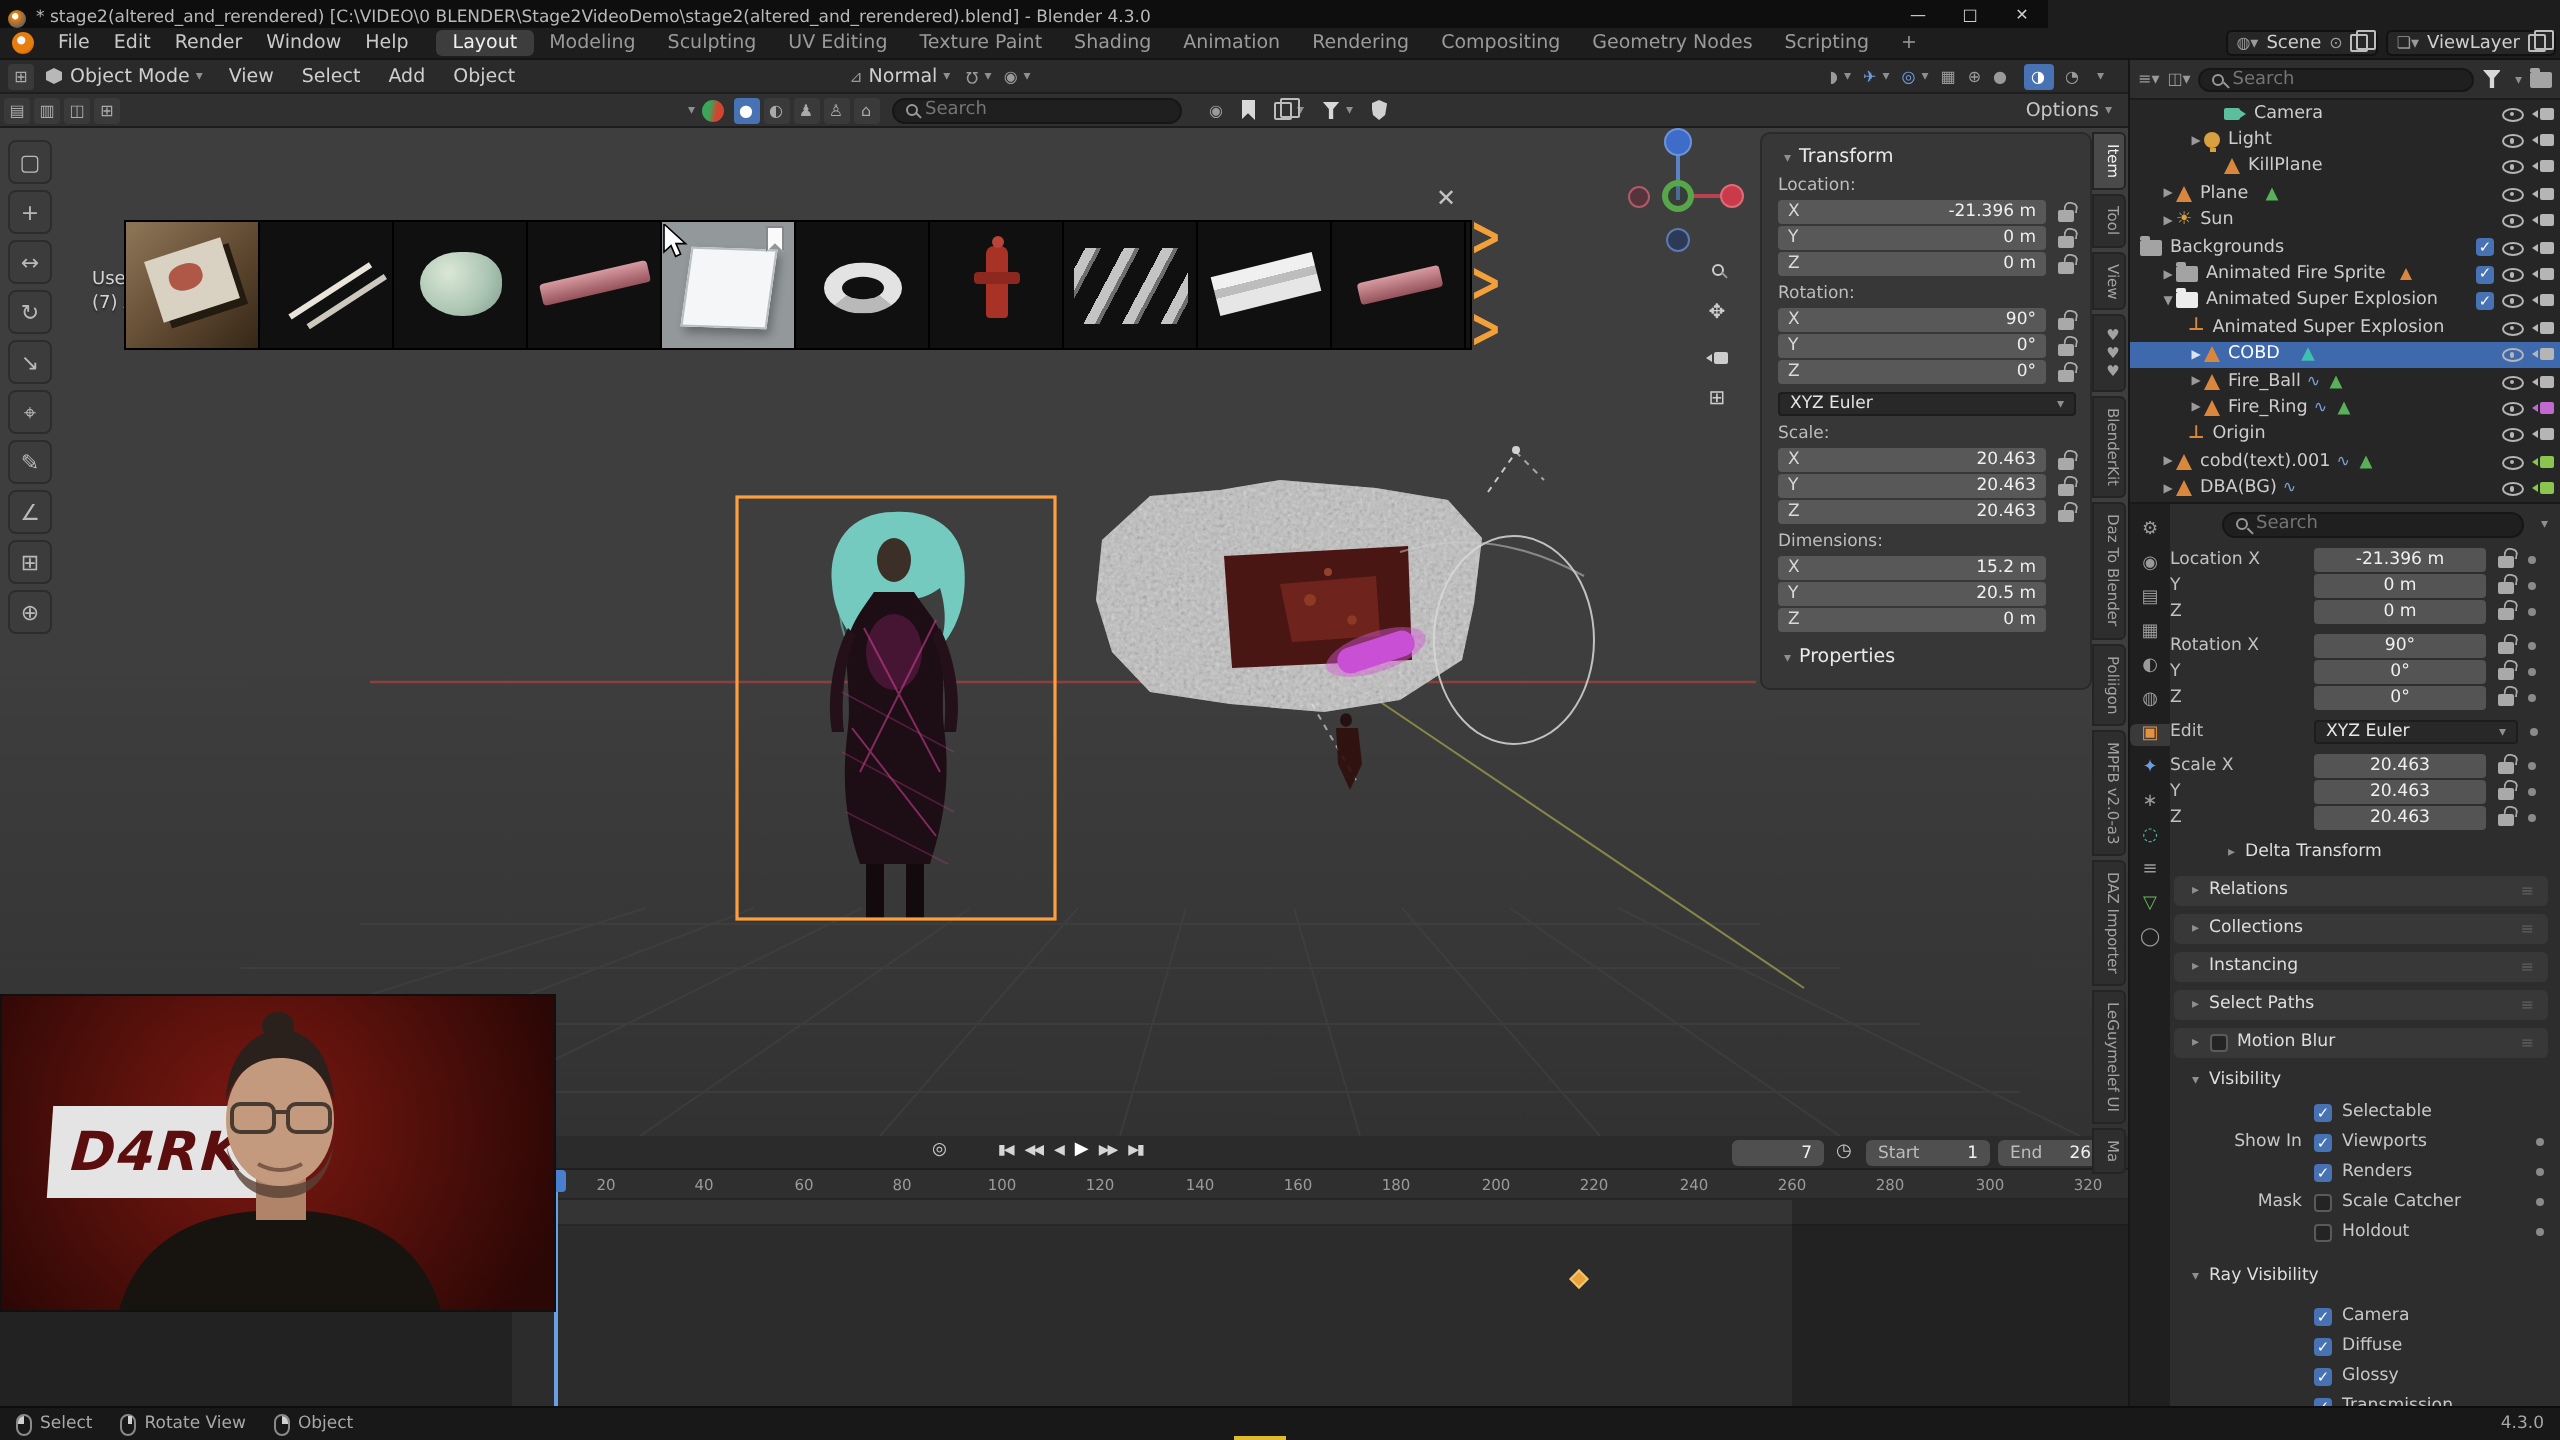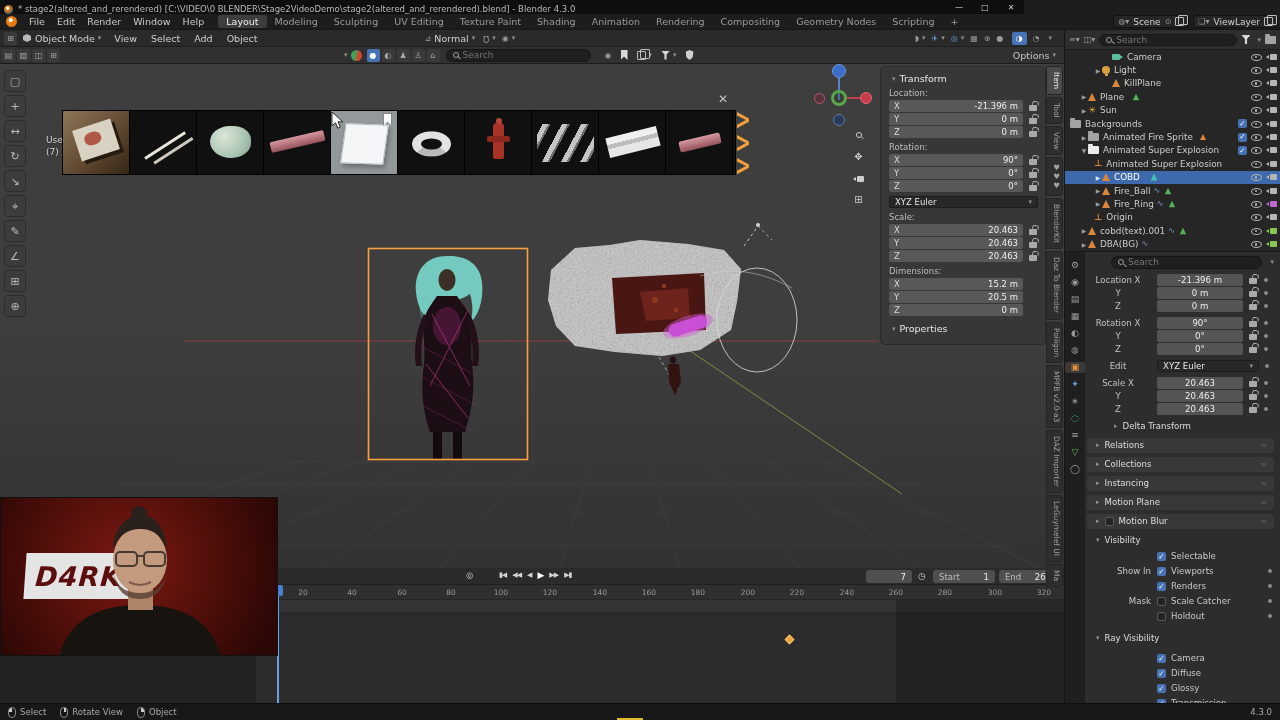--- a/index.html
+++ b/index.html
@@ -130,21 +130,21 @@
   
   #props{display:flex;height:455px;background:#2d2d2d;border-top:1px solid #191919;}
   #prop-tabs{width:20px;background:#1f1f1f;display:flex;flex-direction:column;align-items:center;padding-top:8px;gap:6px;flex:none;}
   .ptab{font-size:9px;color:#9a9a9a;width:20px;text-align:center;line-height:11px;}
   .ptab.active{color:#e8913c;background:#3a3a3a;border-radius:3px 0 0 3px;}
   .pt-blue{color:#6d9fe0;} .pt-teal{color:#4fc0b0;} .pt-green{color:#63b85a;}
   #prop-main{flex:1;padding:3px 4px 0 0;font-size:8.6px;color:#c8c8c8;overflow:hidden;position:relative;}
   .pr-search{display:flex;align-items:center;margin:1px 2px 5px 26px;}
   .pr-search .searchbox{flex:1;height:13px;}
   .prow{display:flex;align-items:center;height:12px;margin-bottom:1px;}
-  .prow .plab{width:72px;text-align:center;padding-right:6px;color:#c2c2c2;flex:none;white-space:nowrap;}
+  .prow .plab{width:72px;text-align:left;padding-right:6px;color:#c2c2c2;flex:none;white-space:nowrap;}
   .prow .pfield{width:86px;height:12px;background:#545454;border-radius:2px;display:flex;align-items:center;justify-content:center;color:#efefef;flex:none;}
   .prow .pdd{width:102px;height:12px;background:#282828;border:1px solid #1d1d1d;border-radius:2px;display:flex;align-items:center;padding:0 5px;color:#e6e6e6;flex:none;}
   .dec-dot{width:4px;height:4px;border-radius:50%;background:#8a8a8a;margin-left:6px;flex:none;}
   .psec{height:15px;background:#383838;border-radius:3px;display:flex;align-items:center;padding:0 6px;gap:5px;color:#dedede;margin:4px 2px 0 2px;}
   .psec .grip{margin-left:auto;color:#5e5e5e;font-size:8px;letter-spacing:1px;}
   .pcheckrow{display:flex;align-items:center;height:13px;margin-top:2px;}
   .pcheckrow .plab{width:72px;text-align:right;padding-right:6px;flex:none;}
   .pcheckrow .cb{margin-right:5px;}
 
   
@@ -837,21 +837,21 @@
           <span>Collections</span>
           <span class="grip">≡</span>
         </div>
       <div class="psec">
           <span class="dd-caret">▸</span>
           <span>Instancing</span>
           <span class="grip">≡</span>
         </div>
       <div class="psec">
           <span class="dd-caret">▸</span>
-          <span>Motion Plane</span>
+          <span>Select Paths</span>
           <span class="grip">≡</span>
         </div>
       <div class="psec">
           <span class="dd-caret">▸</span>
           <span class="cb off"></span>
           <span>Motion Blur</span>
           <span class="grip">≡</span>
         </div>
       <div class="psec" style="background:transparent">
           <span class="dd-caret">▾</span>

